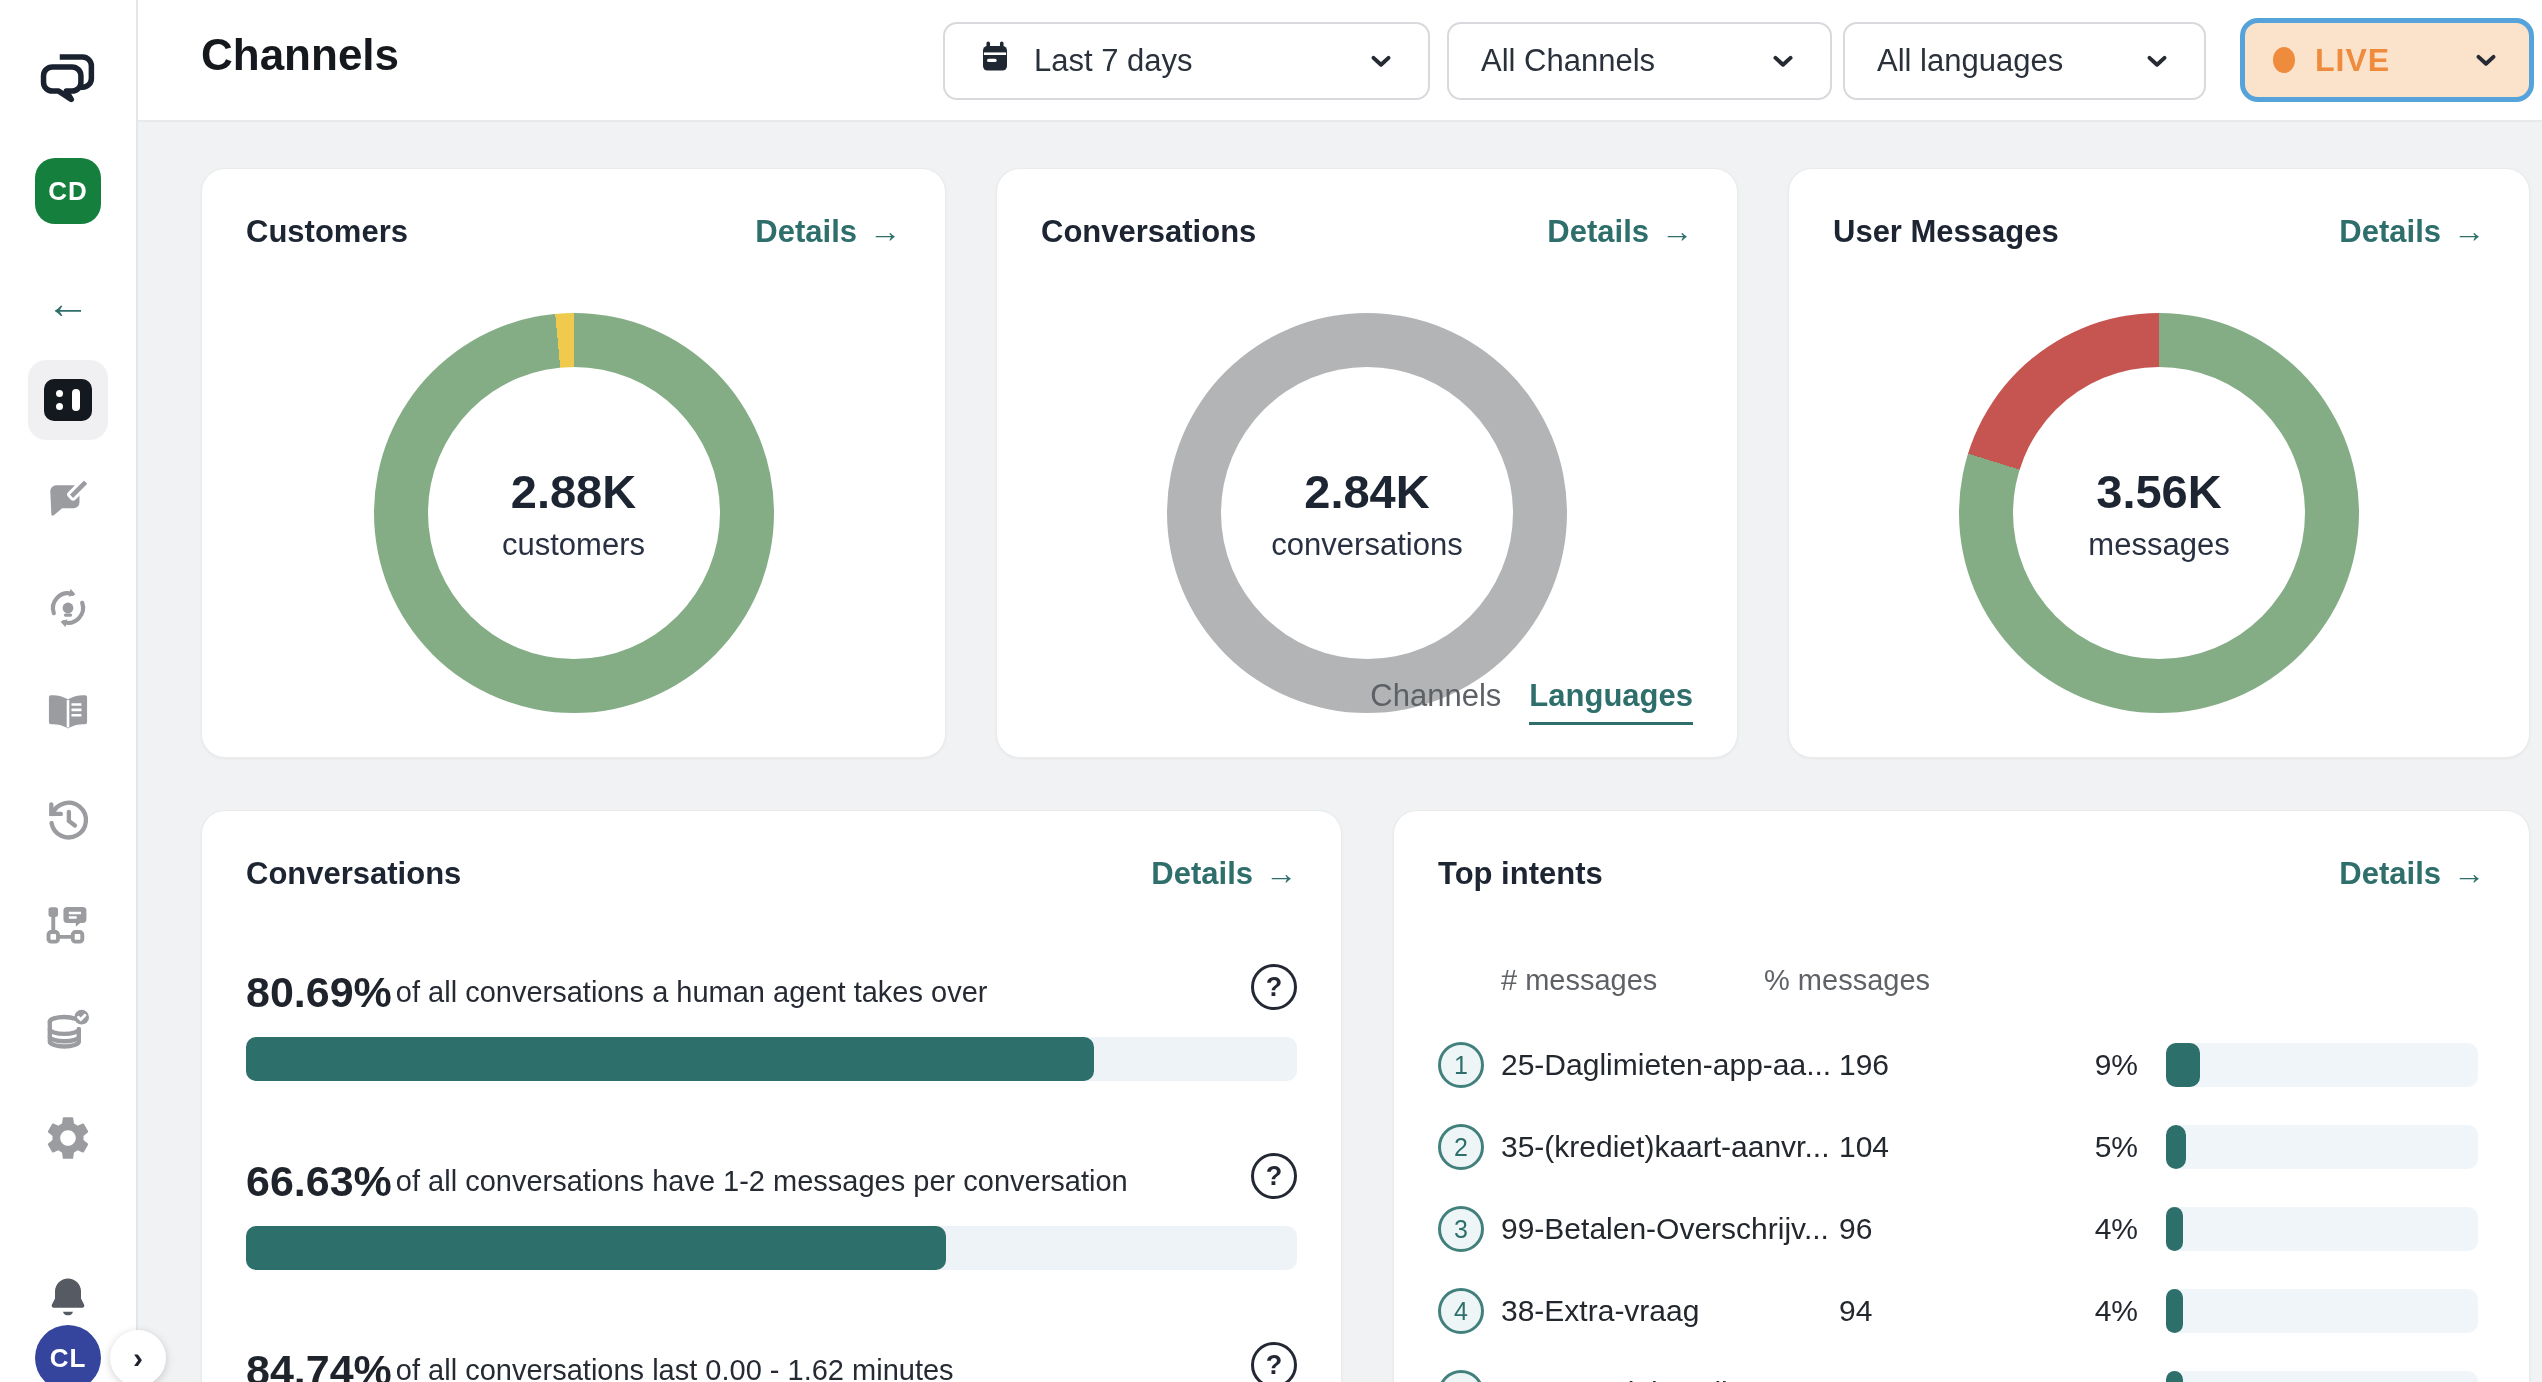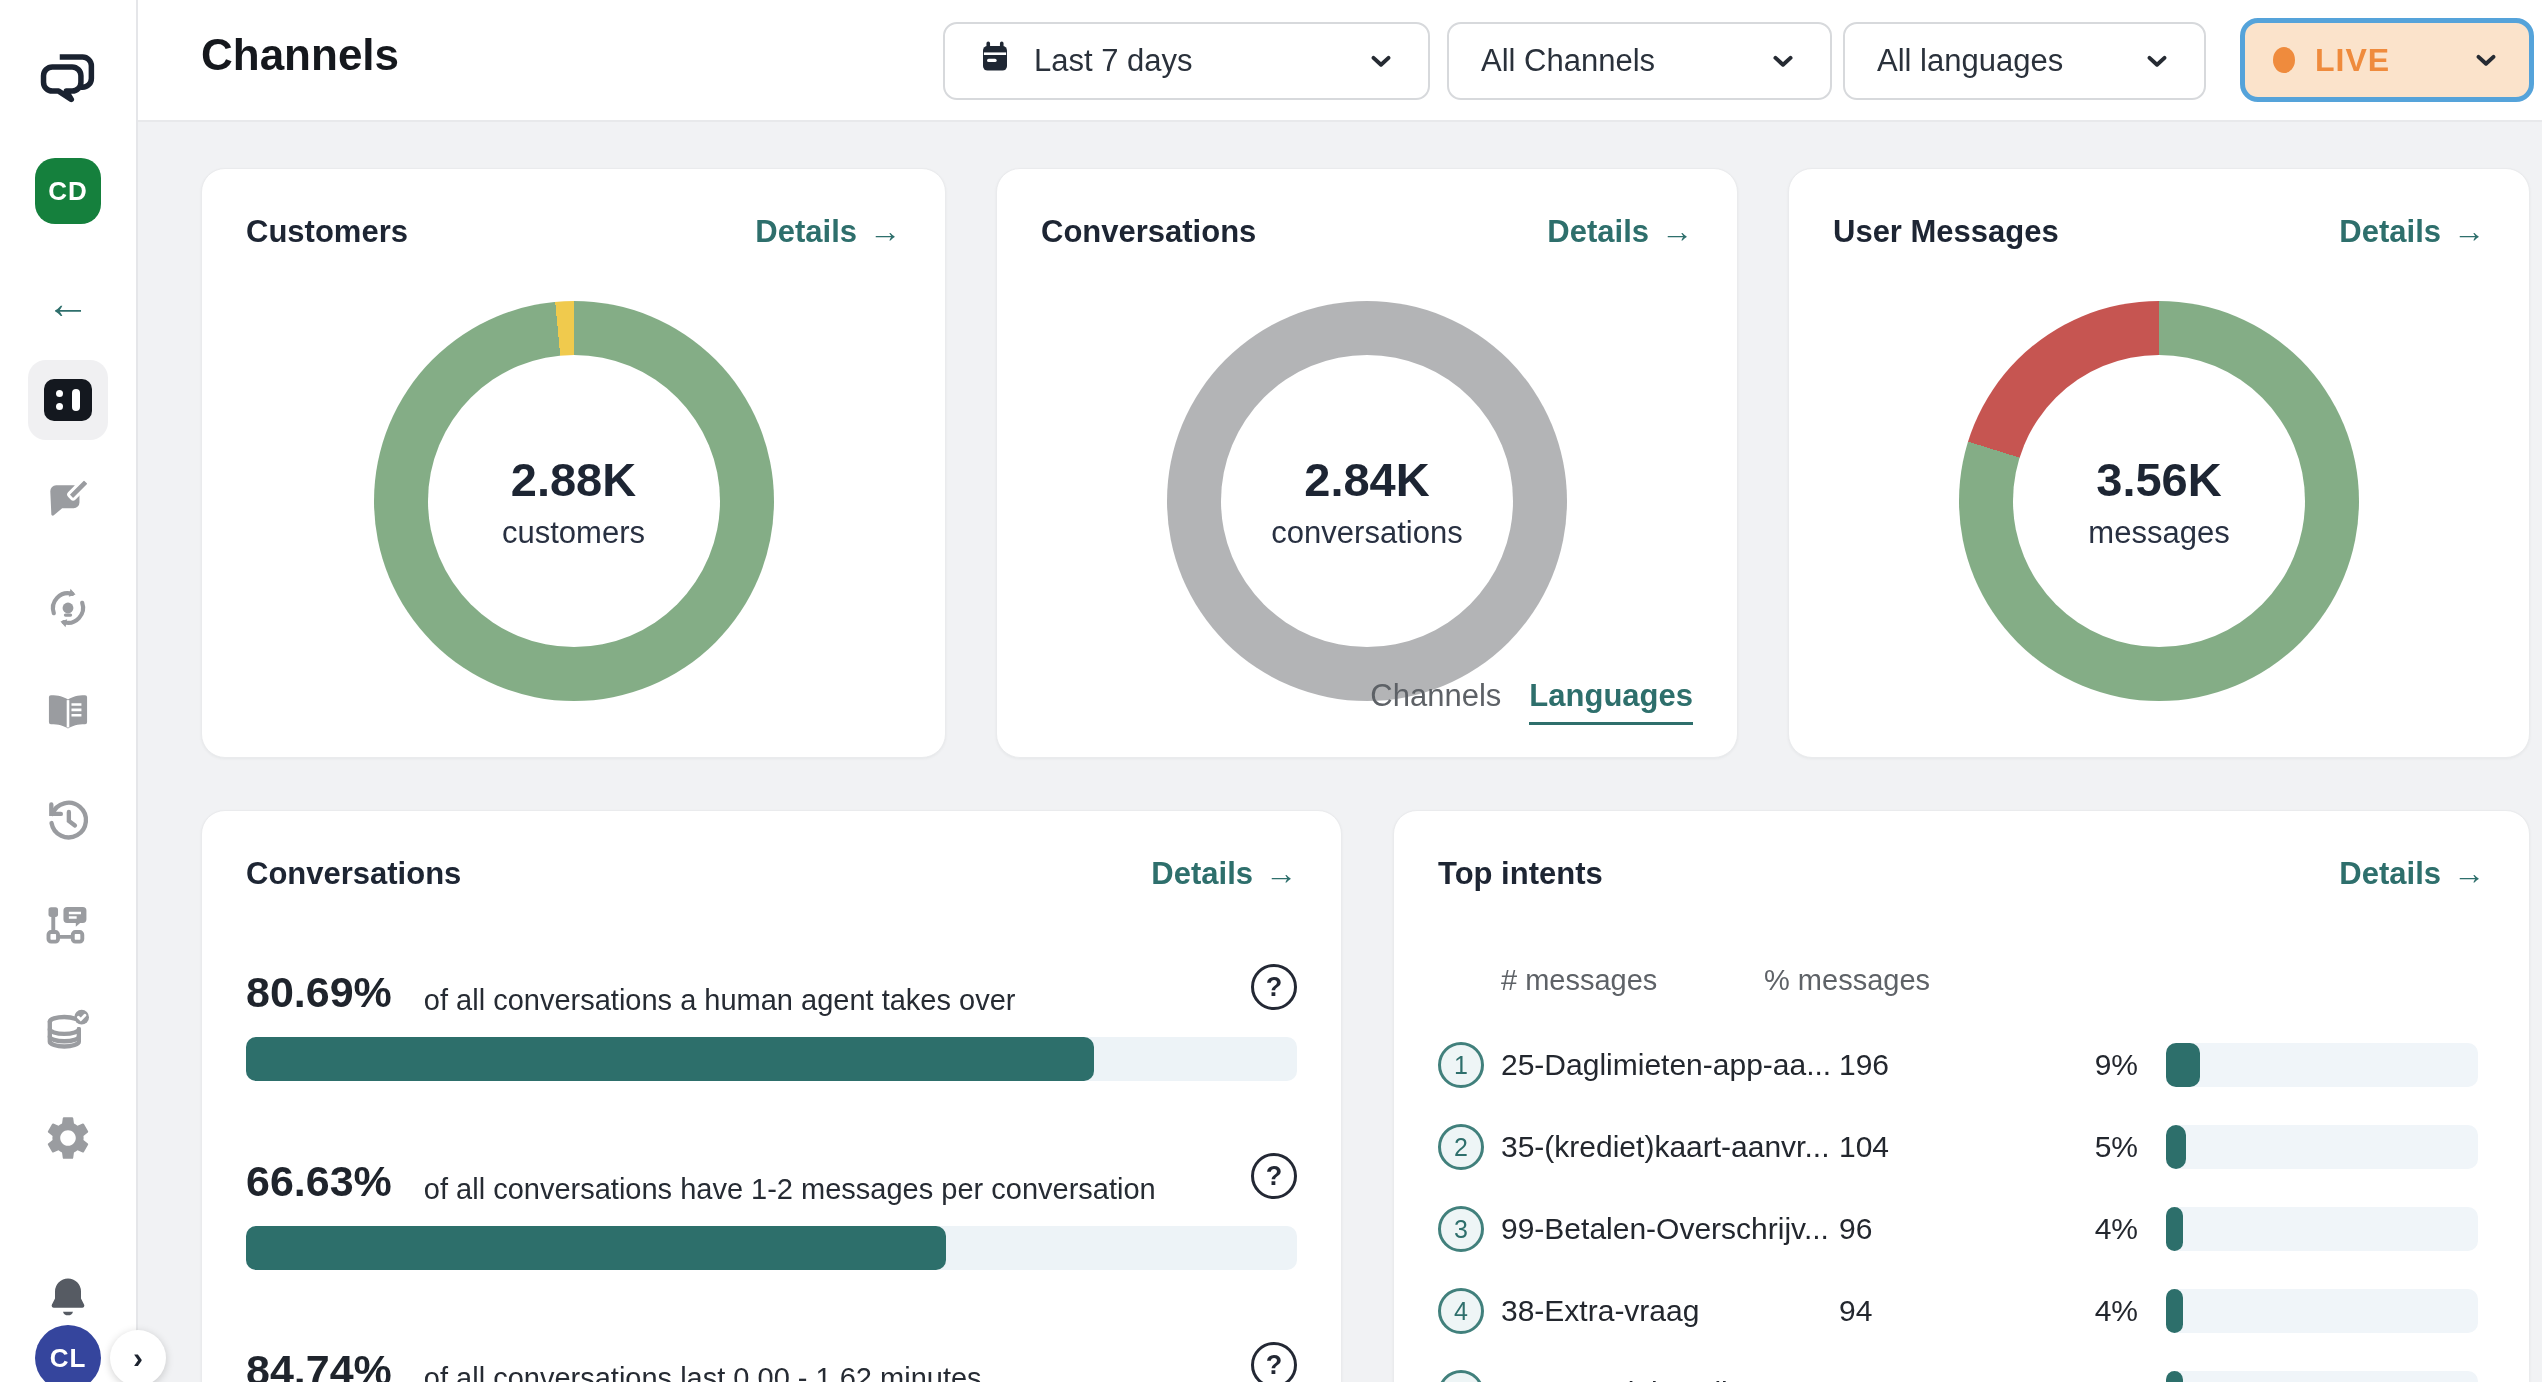--- a/index.html
+++ b/index.html
@@ -59,38 +59,38 @@
   .card-head { display:flex; justify-content:space-between; align-items:center; }
   .card-title { font-size:31px; font-weight:600; color:#1d2533; }
   .details { display:flex; align-items:center; gap:12px; font-size:31px; font-weight:600;
              color:#2e6f6c; text-decoration:none; cursor:pointer; }
   .details .arrow { font-size:32px; }
 
   #card-customers { left:63px;  top:46px; width:745px; height:590px; }
   #card-convos    { left:858px; top:46px; width:742px; height:590px; }
   #card-messages  { left:1650px;top:46px; width:742px; height:590px; }
 
-  .donut { position:absolute; left:50%; top:132px; transform:translateX(-50%);
+  .donut { position:absolute; left:50%; top:144px; transform:translateX(-50%);
            width:400px; height:400px; border-radius:50%; }
   .donut::before { content:''; position:absolute; inset:54px; background:#fff; border-radius:50%; }
   .donut-center { position:absolute; inset:54px; display:flex; flex-direction:column;
                   align-items:center; justify-content:center; gap:8px; }
   .donut-value { font-size:47px; font-weight:600; color:#1d2533; }
   .donut-unit  { font-size:31px; color:#283041; }
 
   .mini-tabs { position:absolute; right:44px; bottom:32px; display:flex; gap:28px;
                font-size:31px; align-items:flex-start; }
   .mini-tab { color:#5d6166; cursor:pointer; padding-bottom:8px; }
   .mini-tab.active { color:#2e6f6c; border-bottom:3px solid #2e6f6c;font-weight:bold; }
 
   #card-stats   { left:63px;   top:688px; width:1141px; height:700px; }
   #card-intents { left:1255px; top:688px; width:1137px; height:700px; }
 
   .stat { margin-top:76px; }
-  .stat-head { position:relative; display:flex; align-items:flex-end; gap:32px; padding-right:80px; }
+  .stat-head { position:relative; display:flex; align-items:center; gap:4px; padding-right:80px; }
   .stat-value { font-size:43px; font-weight:600; color:#1f242c; }
   .stat-desc  { font-size:29px; color:#262b33; }
   .help { position:absolute; right:0; top:-4px; width:46px; height:46px;
           border:3px solid #232834; border-radius:50%;
           display:flex; align-items:center; justify-content:center;
           font-size:27px; font-weight:700; color:#232834; cursor:pointer; }
   .bar-track { margin-top:20px; height:44px; background:#edf3f7; border-radius:10px; }
   .bar-fill  { height:100%; background:#2d6f6b; border-radius:10px; }
 
   .columns { position:relative; height:36px; margin-top:72px; font-size:29px; color:#5e6267; }

